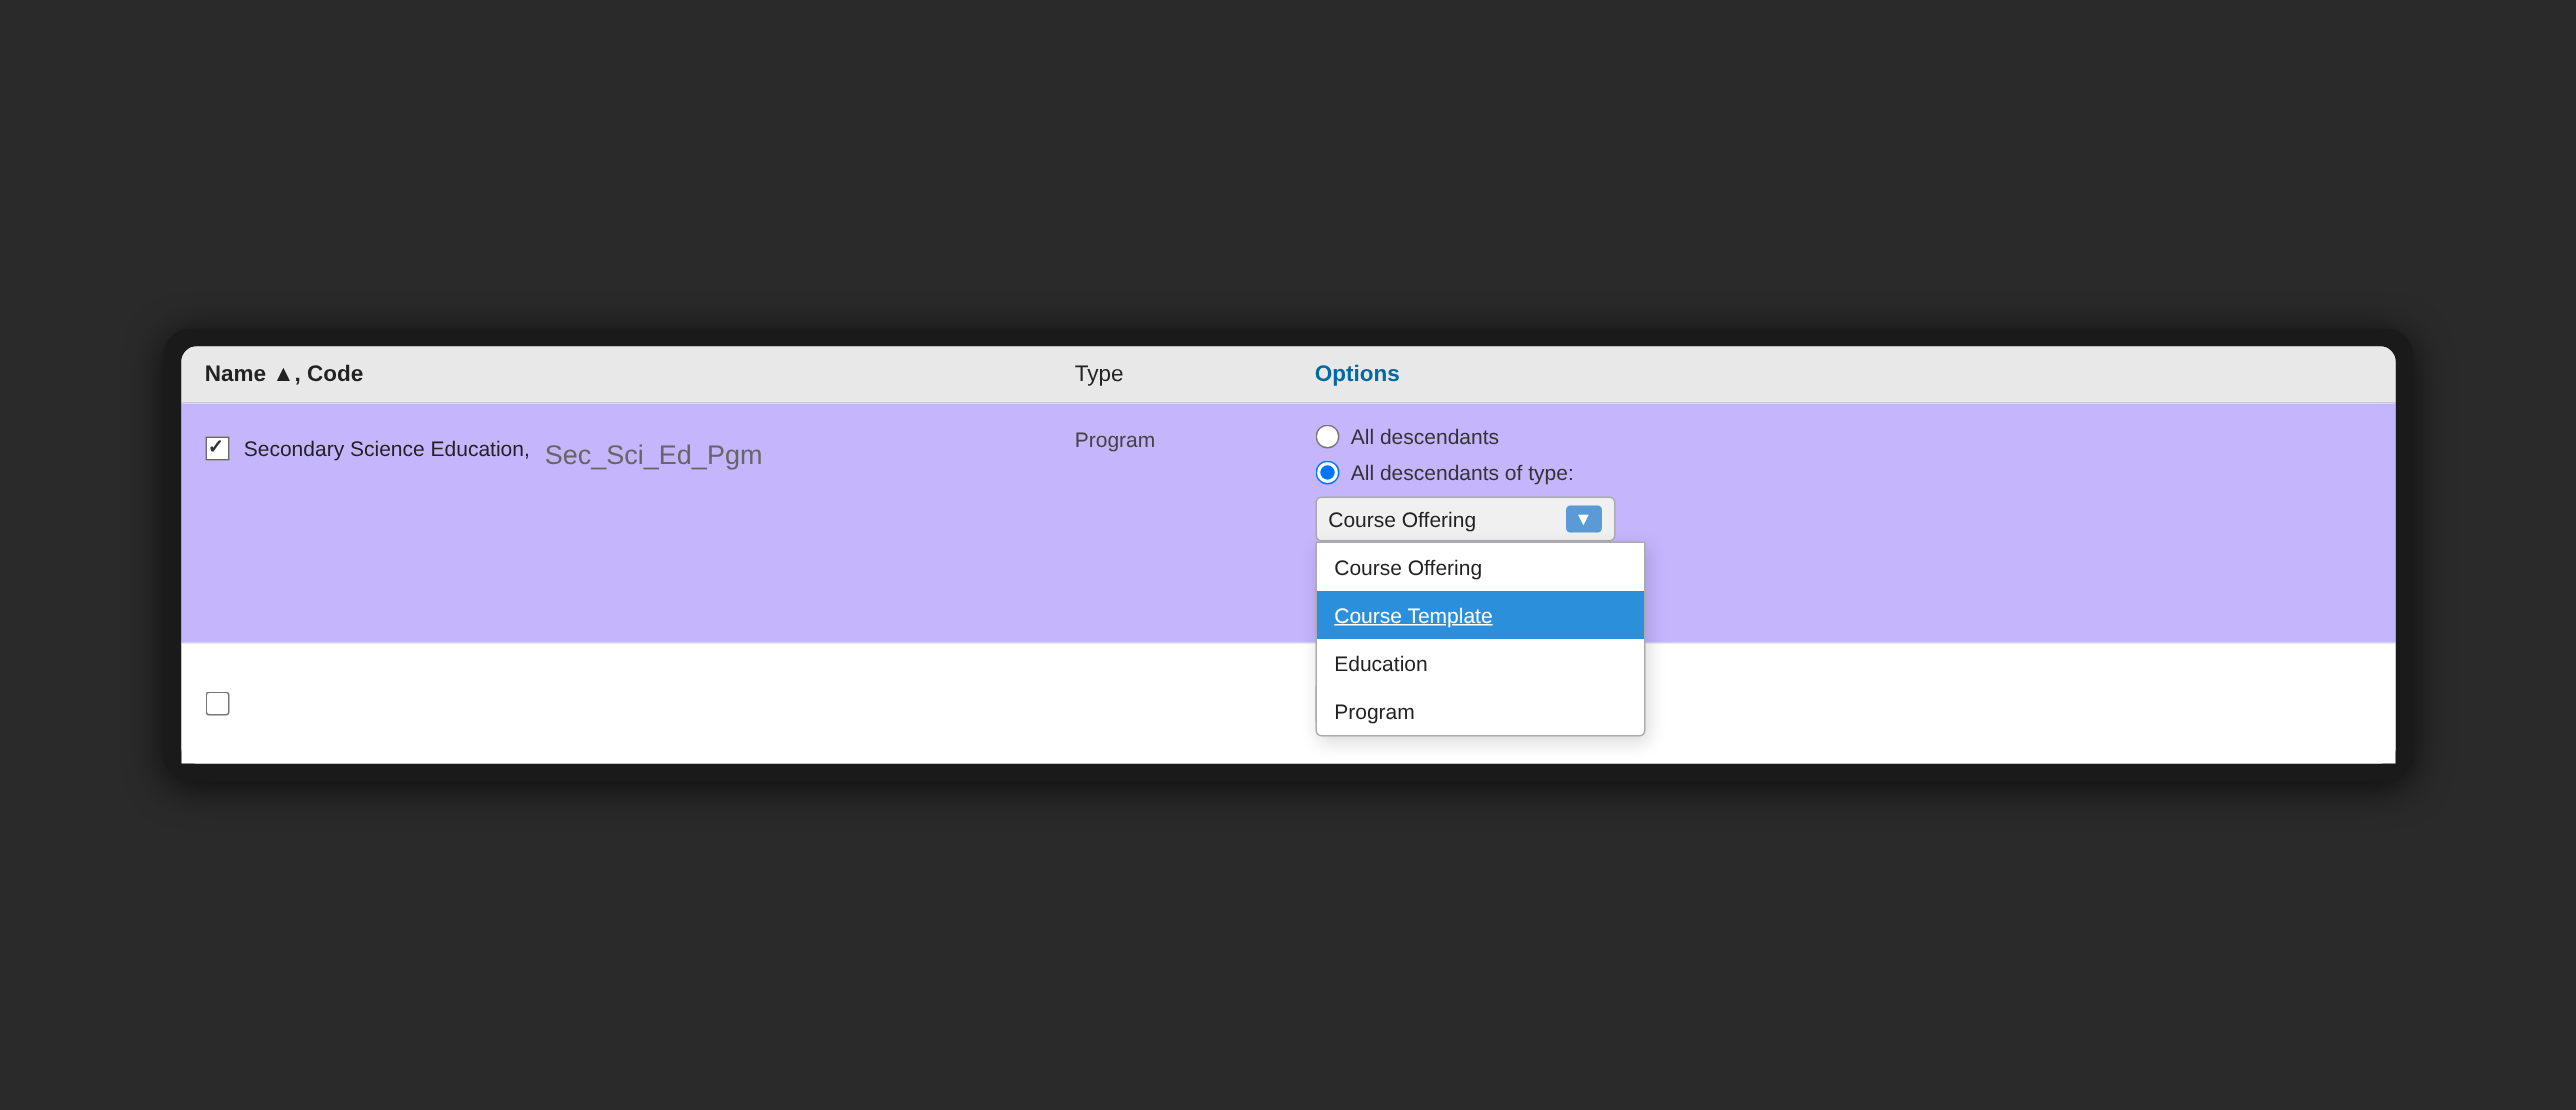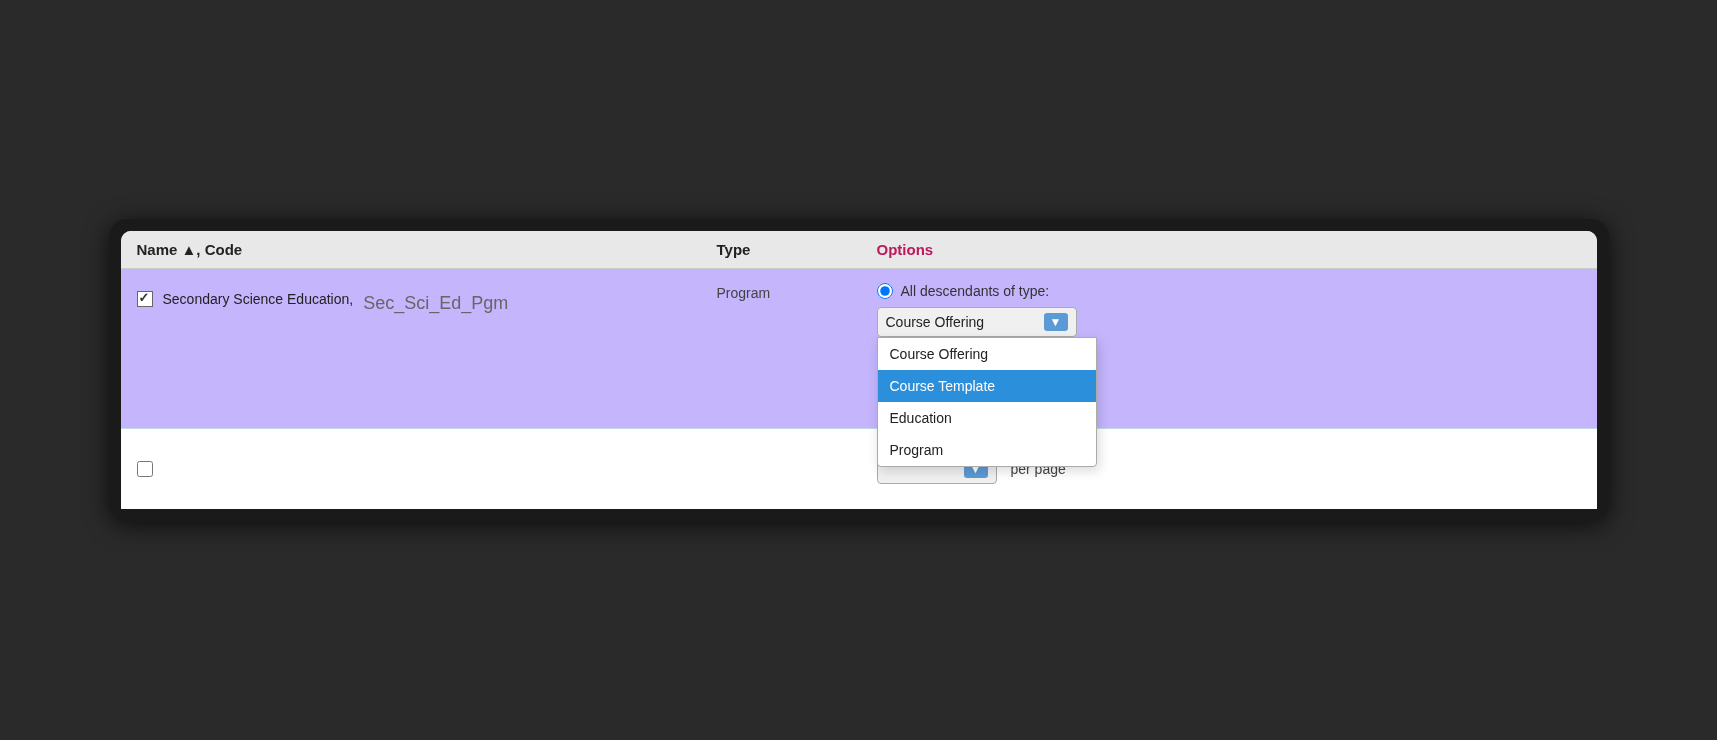--- a/index.html
+++ b/index.html
@@ -45,30 +45,30 @@
 
     .col-name {
       flex: 0 0 580px;
       font-weight: bold;
       font-size: 15px;
       color: #222;
     }
 
     .col-type {
       flex: 0 0 160px;
-      font-weight: bold;
+      font-weight: normal;
       font-size: 15px;
       color: #222;
     }
 
     .col-options {
       flex: 1;
       font-weight: bold;
       font-size: 15px;
-      color: #be185d;
+      color: #0369a1;
     }
 
     .table-row-1 {
       background: #c4b5fd;
       display: flex;
       align-items: flex-start;
       padding: 14px 16px;
       border-bottom: 1px solid #c8d8ec;
       min-height: 160px;
     }
@@ -168,20 +168,21 @@
     .dropdown-item {
       padding: 8px 12px;
       font-size: 14px;
       color: #222;
       cursor: pointer;
     }
 
     .dropdown-item.selected {
       background: #2b8fdb;
       color: white;
+      text-decoration: underline;
     }
 
     .table-row-2 {
       background: #ffffff;
       display: flex;
       align-items: center;
       padding: 14px 16px;
       min-height: 80px;
     }
 
@@ -254,20 +255,24 @@
     <div class="table-row-1">
       <div class="row-name-col">
         <input type="checkbox" class="checkbox-checked" checked="" style="">
         <span class="row-name-text">Secondary Science Education,</span>
         <span class="row-code-text">Sec_Sci_Ed_Pgm</span>
       </div>
       <div class="row-type-col">
         <span>Program</span>
       </div>
       <div class="row-options-col">
+        <div class="radio-option">
+          <input type="radio" class="radio-input" name="descendant-type" style="">
+          <span>All descendants</span>
+        </div>
         <div class="radio-option">
           <input type="radio" class="radio-input" name="descendant-type" checked="" style="">
           <span>All descendants of type:</span>
         </div>
         <div class="dropdown-row">
           <div class="dropdown-button">
             <span class="dropdown-button-label">Course Offering</span>
             <span class="dropdown-arrow">▼</span>
           </div>
           <div class="dropdown-menu">

